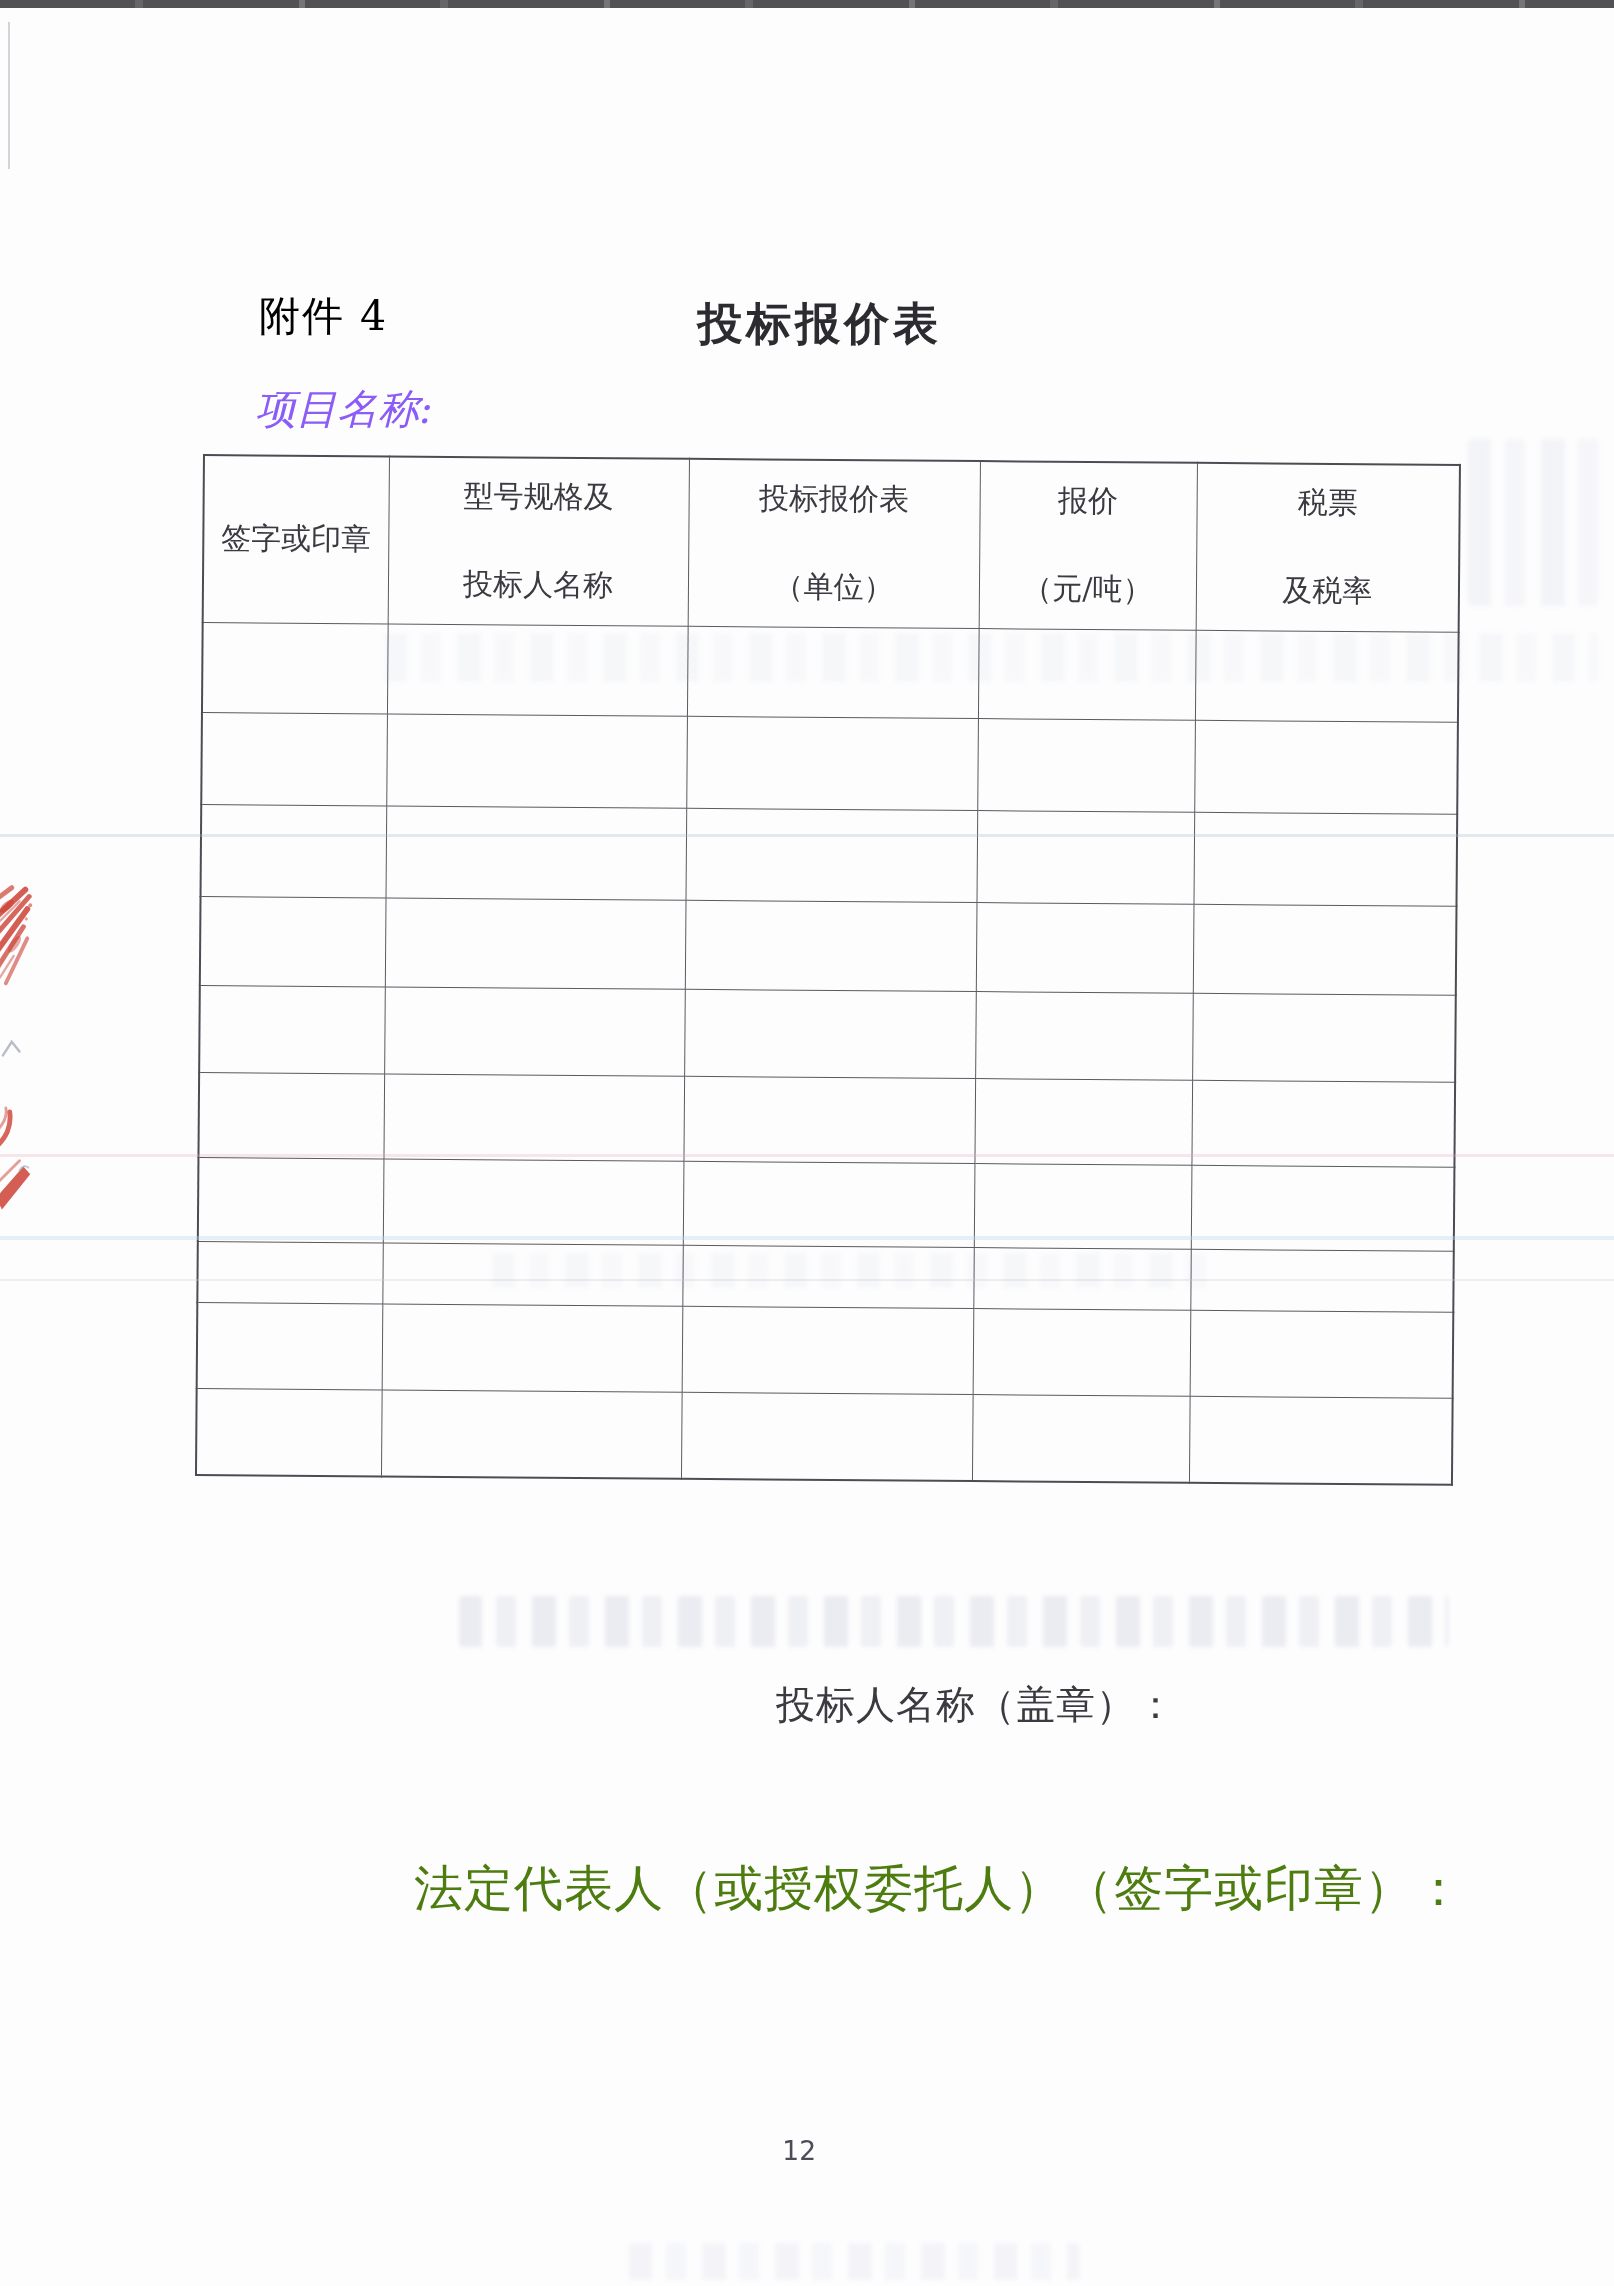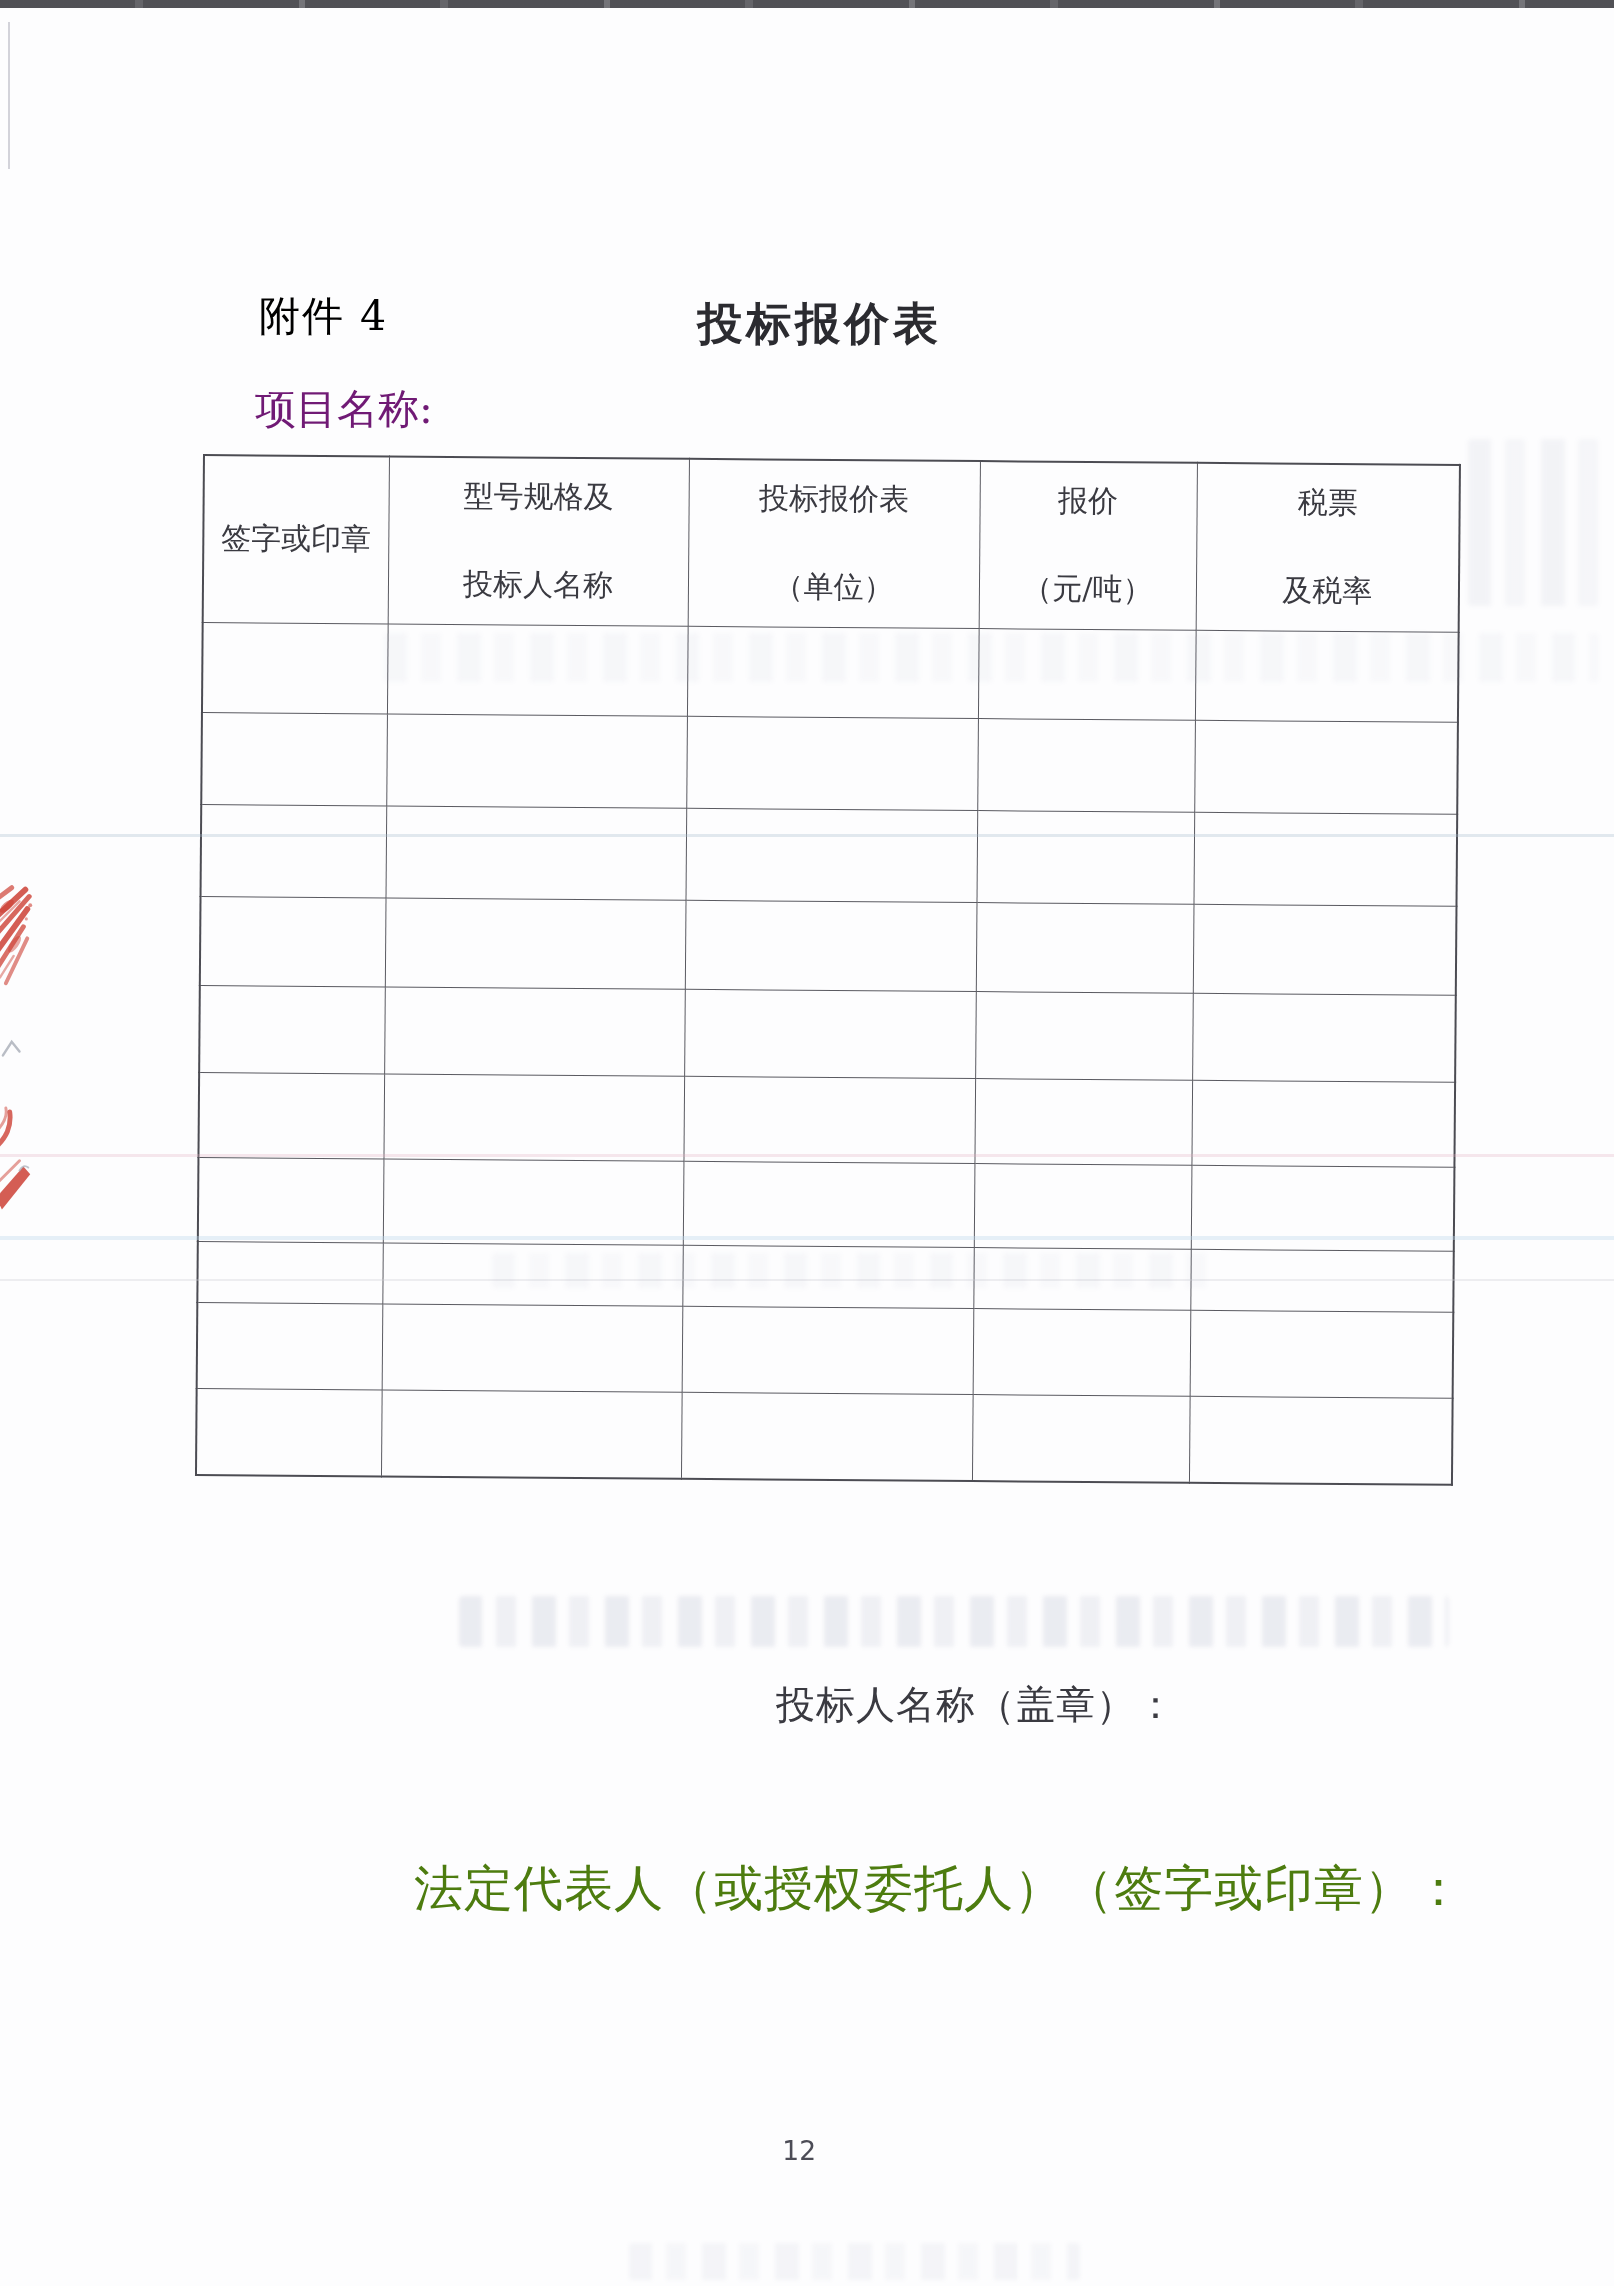--- a/index.html
+++ b/index.html
@@ -10,21 +10,21 @@
   
   .scan-top-band{
     position:absolute;left:0;top:0;width:1614px;height:7.8px;opacity:.95;
     background:repeating-linear-gradient(90deg,#48484d 0 135px,#5d5d62 135px 143px,#48484d 143px 299px,#6d6d72 299px 305px);
   }
   .scan-left-line{position:absolute;left:7.8px;top:21.6px;width:2px;height:147px;background:#d3d3da;}
   
   .attachment{position:absolute;left:259px;top:251px;font-size:41px;letter-spacing:2px;color:#000000;margin-top:38px;}
   .title{position:absolute;left:0;top:294px;width:100%;text-align:center;transform:translateX(12.7px);
          font-size:45px;font-weight:600;letter-spacing:3.9px;color:#2b2b30;}
-  .project{position:absolute;left:255px;top:382px;font-size:41px;color:#701a75;}
+  .project{position:absolute;left:255px;top:382px;font-size:41px;color:#8b5cf6;font-style:italic;}
   
   .table-wrap{position:absolute;left:203px;top:454px;transform:rotate(0.45deg);transform-origin:top left;}
   table{border-collapse:collapse;table-layout:fixed;width:1256px;border:2px solid #4c4c53;}
   th,td{border:1.5px solid #5a5a61;padding:0;}
   thead tr{height:167px;}
   th{font-weight:normal;font-size:30px;color:#3a3a41;vertical-align:middle;}
   .hstack{display:flex;flex-direction:column;align-items:center;justify-content:center;gap:47px;}
   tbody tr:nth-child(1){height:90px}
   tbody tr:nth-child(2){height:92px}
   tbody tr:nth-child(3){height:92px}

